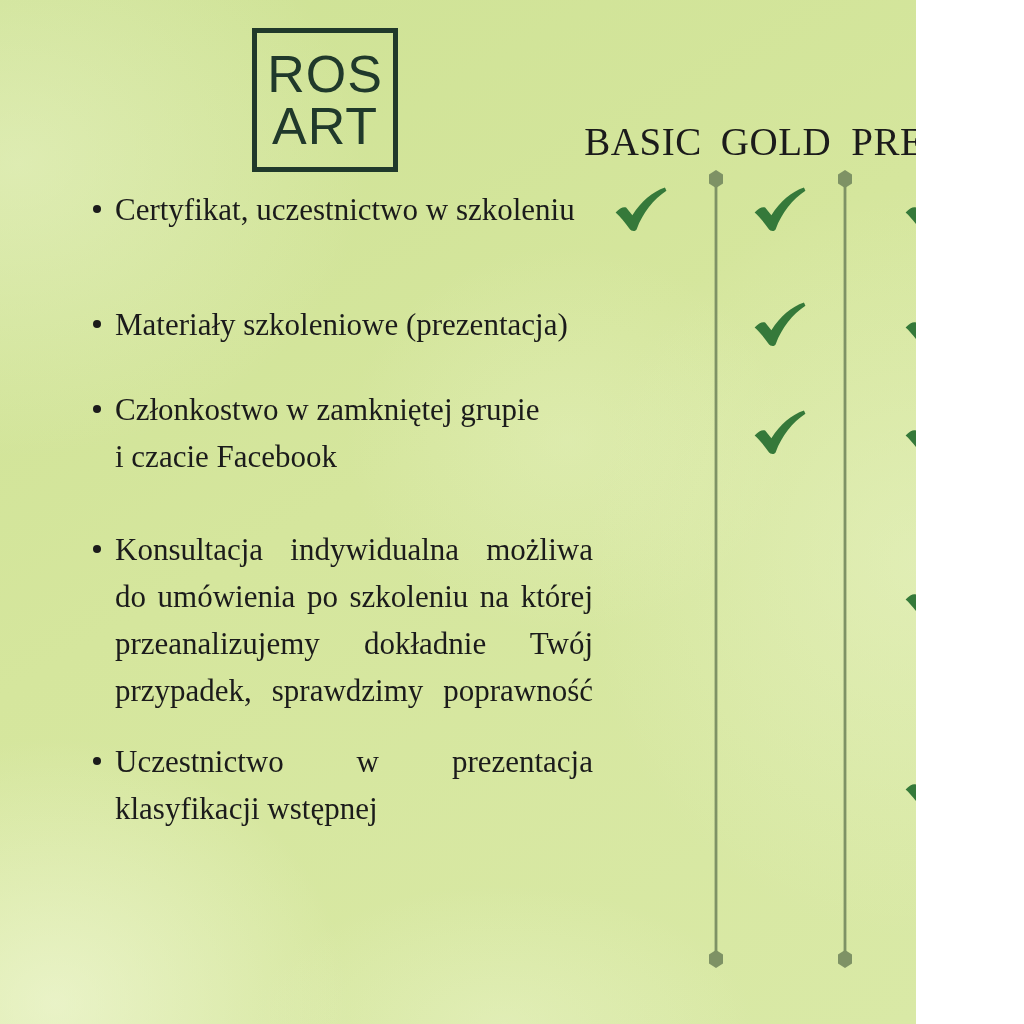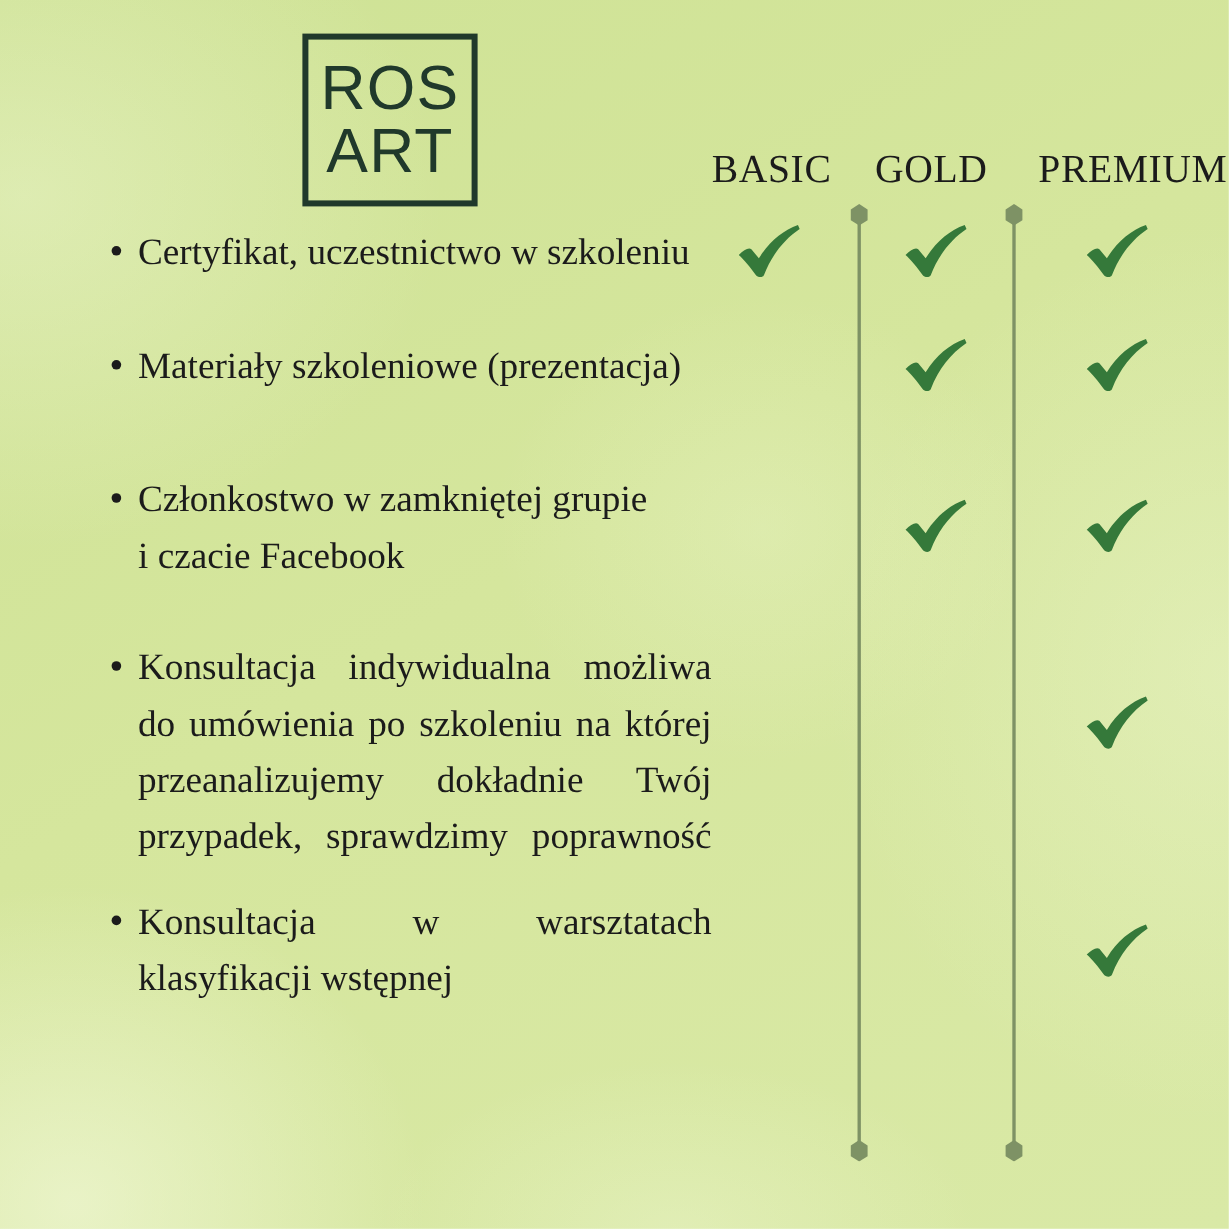--- a/index.html
+++ b/index.html
@@ -7,21 +7,21 @@
 
   :root{
     --background:#d5e69d;
     --check:#35793a;
     --divider:#7e9265;
     --logo:#20392b;
     --text:#1b1b1b;
   }
 
   .page{
-    position:relative;width:1024px;height:1024px;overflow:hidden;
+    position:relative;width:916px;height:1024px;overflow:hidden;
     font-family:"Liberation Serif", serif;color:var(--text);
     background:
       radial-gradient(420px 380px at 6% 98%, rgba(248,252,230,0.55), rgba(248,252,230,0) 70%),
       radial-gradient(500px 420px at 2% 16%, rgba(242,249,218,0.40), rgba(242,249,218,0) 70%),
       radial-gradient(480px 540px at 100% 55%, rgba(242,249,216,0.35), rgba(242,249,216,0) 70%),
       radial-gradient(320px 280px at 62% 43%, rgba(240,248,212,0.28), rgba(240,248,212,0) 70%),
       radial-gradient(360px 200px at 55% 100%, rgba(244,250,222,0.30), rgba(244,250,222,0) 70%),
       linear-gradient(150deg, #cee295 0%, #d5e69d 45%, #d9e9a6 100%);
   }
 
@@ -32,37 +32,37 @@
     display:flex;flex-direction:column;align-items:center;justify-content:center;
   }
   .logo-line{
     font-family:"Liberation Sans", sans-serif;font-weight:400;
     font-size:52px;line-height:52px;letter-spacing:1px;color:var(--logo);
   }
 
   
   .hdr{
     position:absolute;top:124px;transform:translateX(-50%);
-    font-size:33px;line-height:36px;letter-spacing:0.5px;color:var(--text);
+    font-size:39px;line-height:36px;letter-spacing:0.5px;color:var(--text);
     white-space:nowrap;
   }
   .hdr-basic{left:643px;}
   .hdr-gold{left:776px;}
   .hdr-premium{left:944px;font-family:Liberation Serif, serif;}
 
   
   .divider{position:absolute;top:170px;width:16px;height:798px;color:var(--divider);}
   .divider-1{left:708px;}
   .divider-2{left:837px;}
 
   
   .rows{position:absolute;left:90px;top:186px;width:934px;}
   .feature-row{position:relative;margin-bottom:46px;}
-  .feature-row:nth-child(1){margin-bottom:48px;}
-  .feature-row:nth-child(2){margin-bottom:64px;}
+  .feature-row:nth-child(1){margin-bottom:68px;}
+  .feature-row:nth-child(2){margin-bottom:38px;}
   .feature-row:nth-child(3){}
   .feature-row:nth-child(4){margin-bottom:24px;}
 
   .bullet{
     position:absolute;left:3px;top:19px;width:8px;height:8px;border-radius:50%;
     background:var(--text);
   }
   .feature-text{margin-left:25px;width:478px;font-size:31px;line-height:47px;color:var(--text);}
   .feature-text .line{white-space:nowrap;}
   .feature-text .line.stretch{white-space:normal;text-align:justify;text-align-last:justify;}
@@ -173,21 +173,21 @@
         </div>
         <div class="check-slot slot-premium">
           <svg width="54" height="46" viewBox="0 0 56 48">
             <path fill="currentColor" d="M1.5 26.5 C6 22 10 20 12.5 21.5 L19 29.5 C28 15 40 5 53 0.5 L54.5 4 C41 13 30 27 23.5 44 C22.5 46.5 18 46.5 16 43.5 C11.5 37 6 30.5 1.5 26.5 Z"></path>
           </svg>
         </div>
       </div>
       <div class="feature-row">
         <span class="bullet"></span>
         <div class="feature-text">
-          <div class="line stretch">Konsultacja w warsztatach</div>
+          <div class="line stretch">Uczestnictwo w prezentacja</div>
           <div class="line">klasyfikacji wstępnej</div>
         </div>
         <div class="check-slot slot-premium">
           <svg width="54" height="46" viewBox="0 0 56 48">
             <path fill="currentColor" d="M1.5 26.5 C6 22 10 20 12.5 21.5 L19 29.5 C28 15 40 5 53 0.5 L54.5 4 C41 13 30 27 23.5 44 C22.5 46.5 18 46.5 16 43.5 C11.5 37 6 30.5 1.5 26.5 Z"></path>
           </svg>
         </div>
       </div>
     </div>
 

